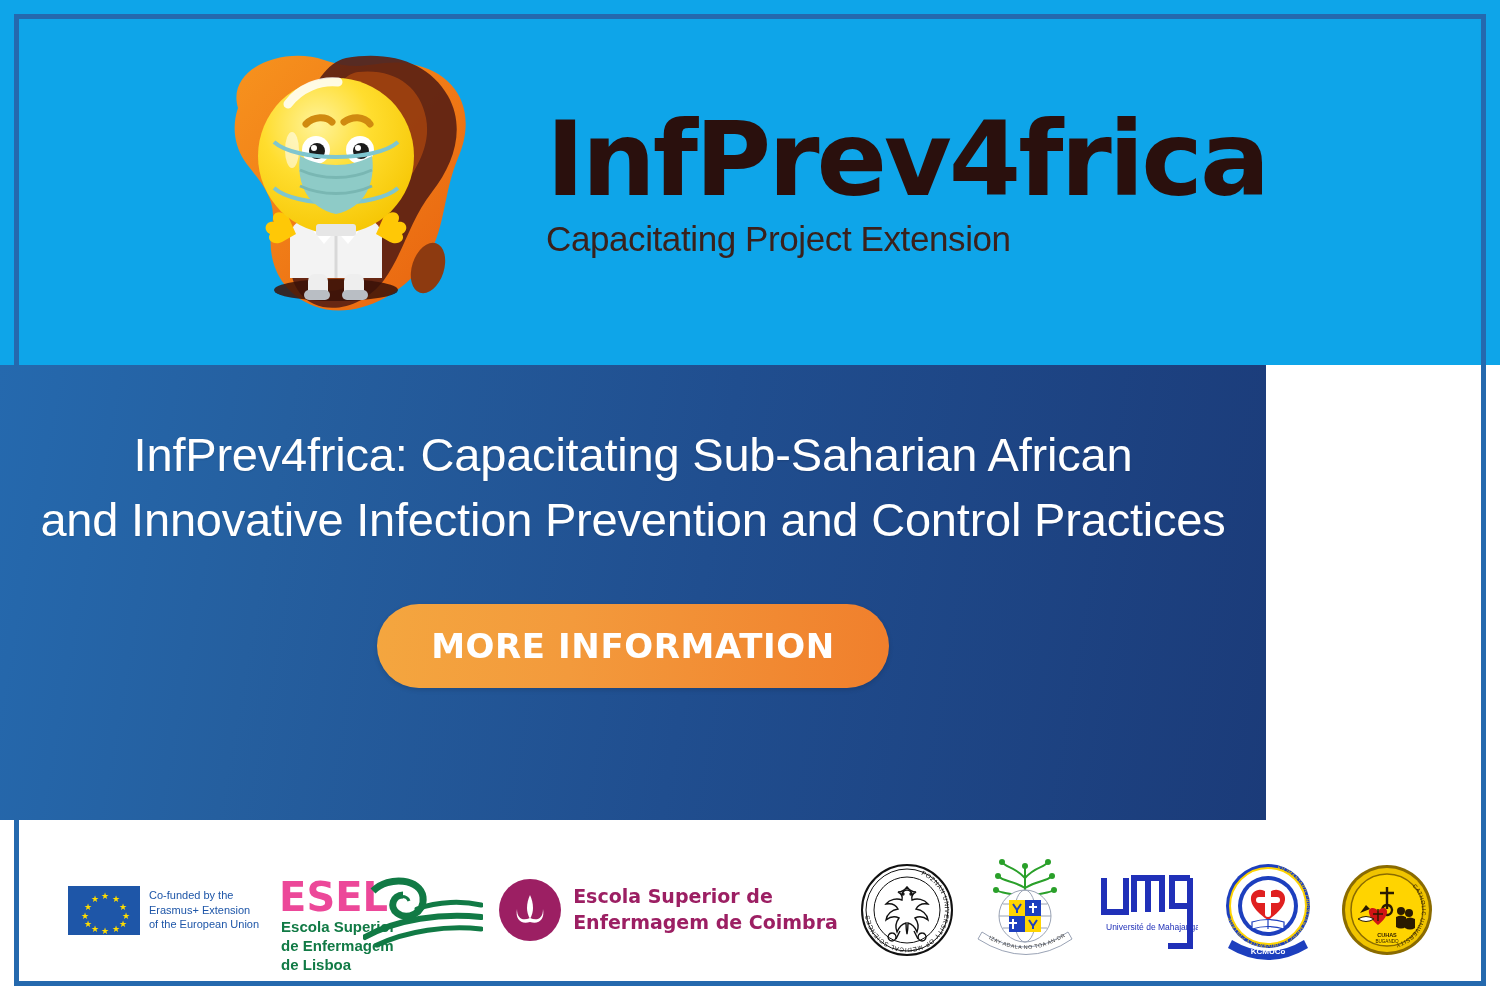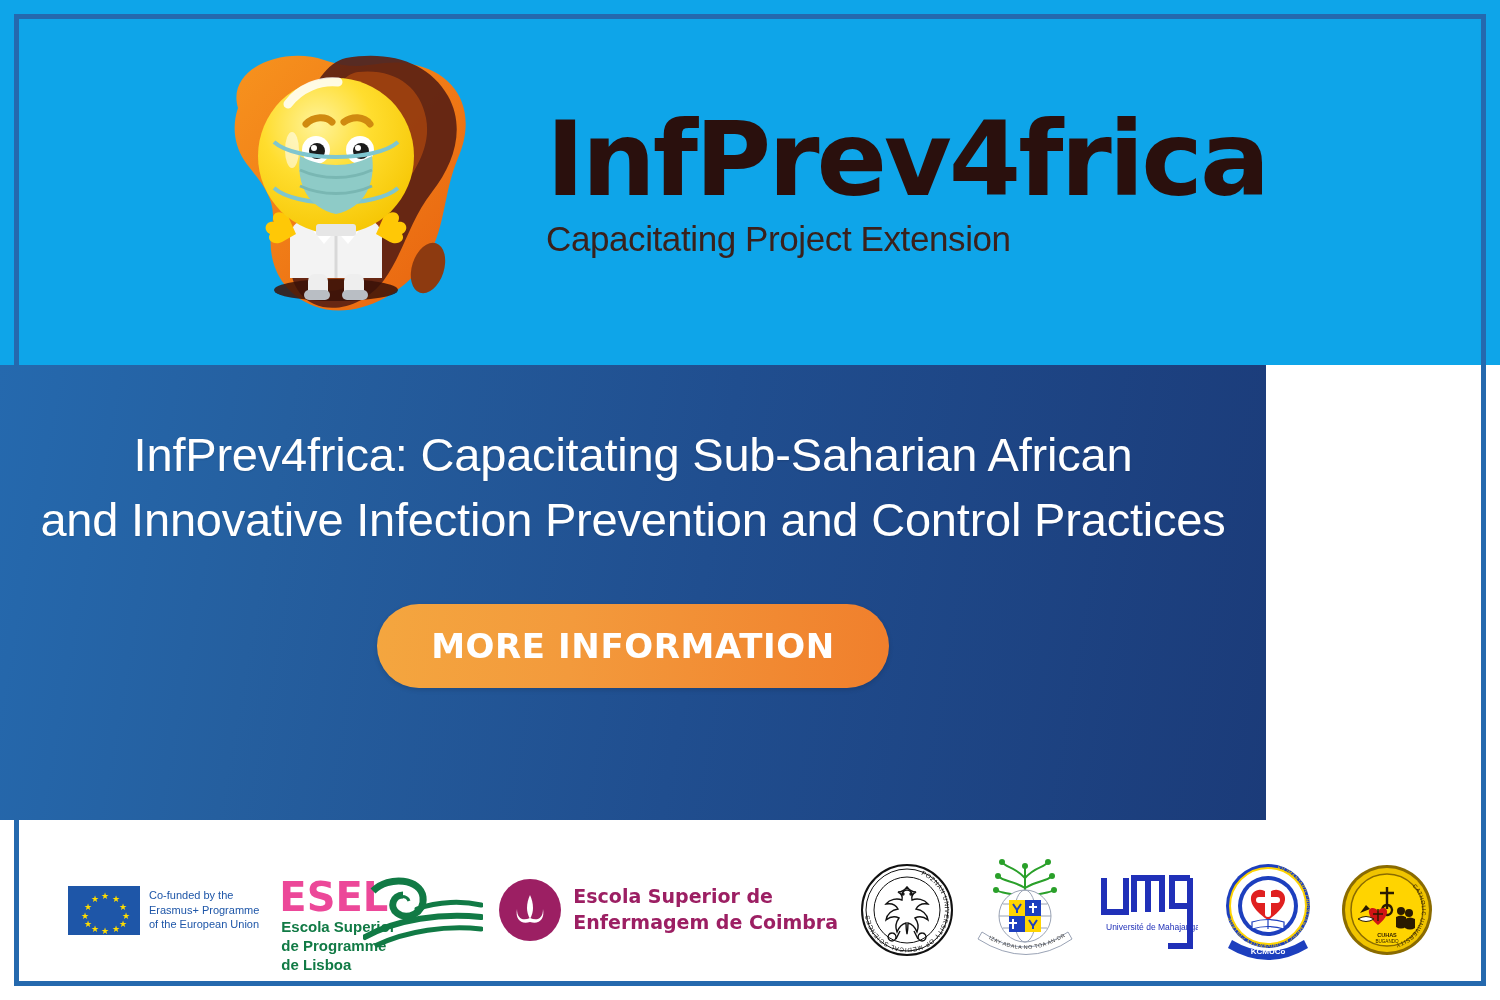--- a/index.html
+++ b/index.html
@@ -274,39 +274,39 @@
           <span style="left:44px;top:39px;">★</span>
           <span style="left:33px;top:41px;">★</span>
           <span style="left:23px;top:39px;">★</span>
           <span style="left:16px;top:34px;">★</span>
           <span style="left:13px;top:26px;">★</span>
           <span style="left:16px;top:17px;">★</span>
           <span style="left:23px;top:9px;">★</span>
         </div>
         <div class="eu-text">
           <div>Co-funded by the</div>
-          <div>Erasmus+ Programme</div>
+          <div>Erasmus+ Extension</div>
           <div>of the European Union</div>
         </div>
       </div>
 
       <div class="partner-logo esel-logo">
         <div class="esel-word">ESEL</div>
         <svg width="120" height="74" viewBox="0 0 120 74" xmlns="http://www.w3.org/2000/svg">
           <g fill="none" stroke="#117a45">
             <path d="M10 16 C26 0 58 4 60 22 C62 38 44 46 34 38 C26 32 30 20 40 20" stroke-width="7"></path>
             <path d="M30 26 C34 20 44 20 46 26" stroke-width="3"></path>
             <path d="M2 62 C34 44 78 38 118 42" stroke-width="6" stroke-linecap="round"></path>
             <path d="M14 70 C44 56 84 50 118 54" stroke-width="5" stroke-linecap="round"></path>
             <path d="M54 34 C76 26 100 26 118 30" stroke-width="5" stroke-linecap="round"></path>
           </g>
         </svg>
         <div class="esel-sub">
           <div>Escola Superior</div>
-          <div>de Programme</div>
+          <div>de Enfermagem</div>
           <div>de Lisboa</div>
         </div>
       </div>
 
       <div class="partner-logo coimbra-logo">
         <div class="coimbra-mark">
           <svg width="62" height="62" viewBox="0 0 62 62" xmlns="http://www.w3.org/2000/svg">
             <path d="M31 16 C35 25 35 33 31 40 C27 33 27 25 31 16 Z" fill="#ffffff"></path>
             <path d="M18 30 C16 40 22 46 31 43 C40 46 46 40 44 30
                      C44 40 38 42 31 39 C24 42 18 40 18 30 Z" fill="#ffffff"></path>

